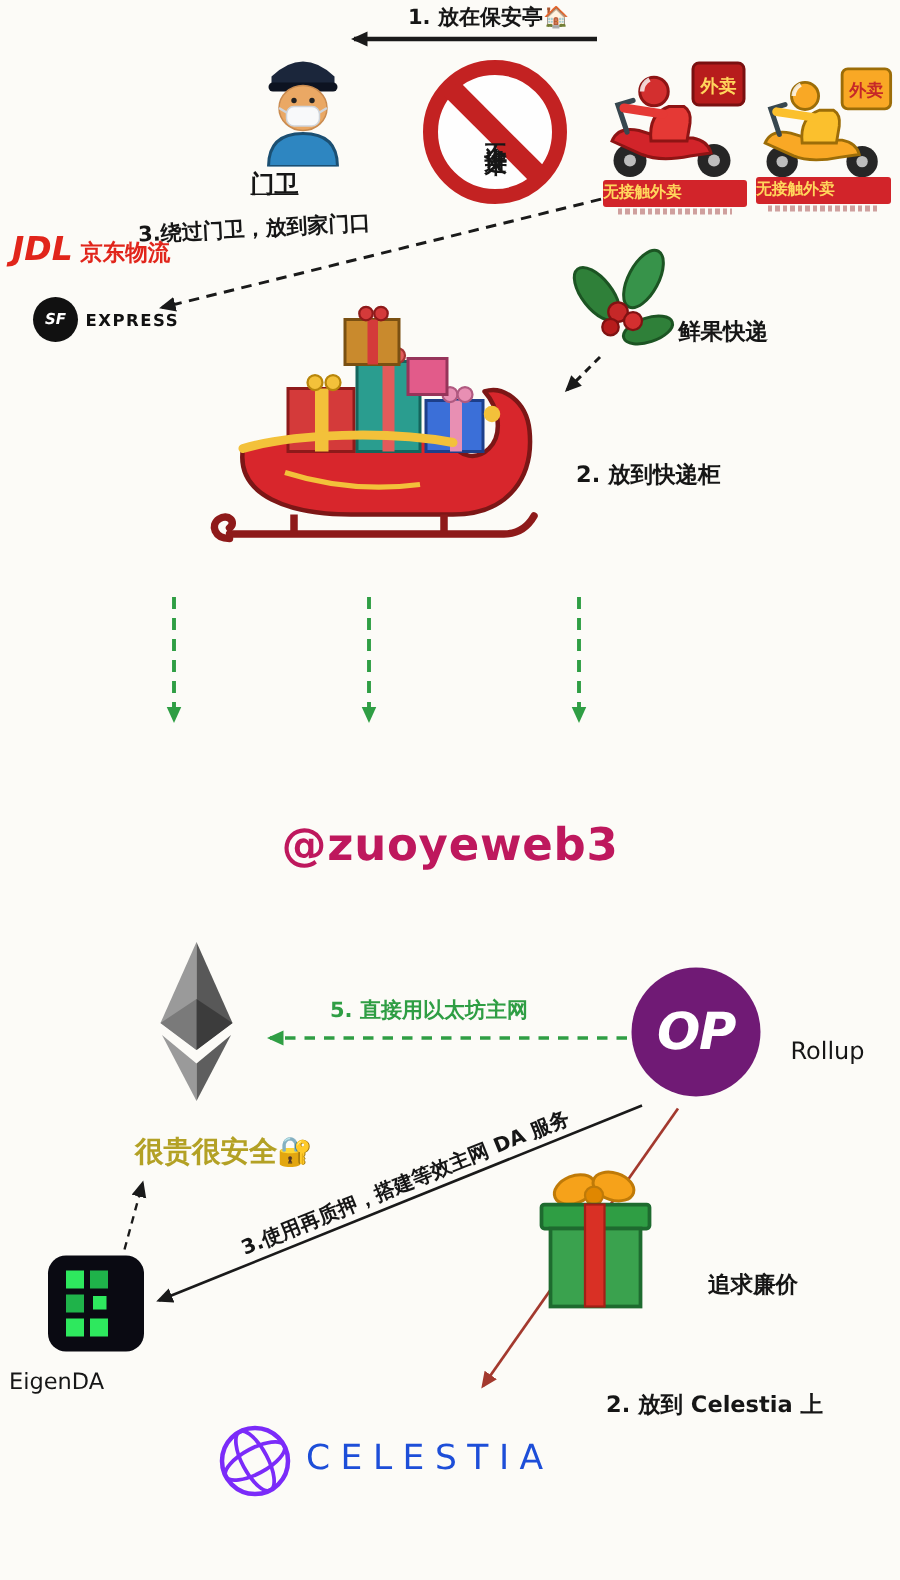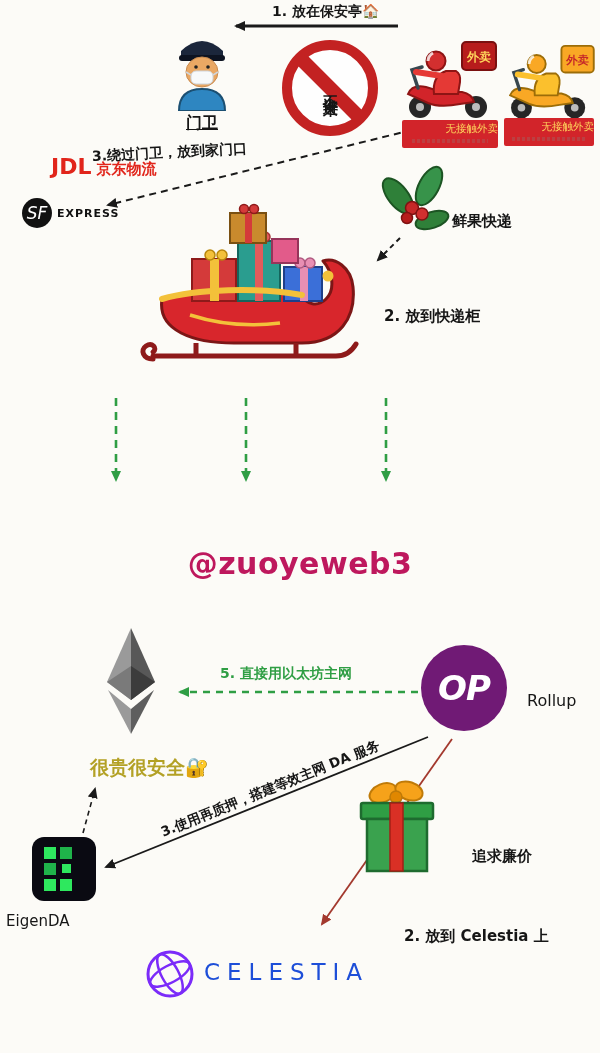--- a/index.html
+++ b/index.html
@@ -3,56 +3,56 @@
 <meta charset="utf-8">
 <style>
   html,body{margin:0;padding:0;background:#e9e9e9;}
   .stage{position:relative;width:600px;height:1053px;margin:0 auto;background:#fcfbf7;
          font-family:"DejaVu Sans","Liberation Sans",sans-serif;color:#161616;overflow:hidden;}
   .abs{position:absolute;}
   .overlay{position:absolute;left:0;top:0;pointer-events:none;}
   .lbl{position:absolute;color:#161616;white-space:nowrap;}
 
   #lab-step1t{left:272px;top:3px;font-size:14px;font-weight:600;}
-  #lab-guard{left:167px;top:113px;width:70px;text-align:center;font-size:16px;font-weight:600;text-decoration:underline;}
+  #lab-guard{left:167px;top:113px;width:70px;font-size:16px;font-weight:600;text-decoration:underline;}
   #lab-step3t{left:92px;top:144px;font-size:14px;font-weight:600;transform:rotate(-3deg);}
   #lab-fruit{left:452px;top:212px;font-size:15px;font-weight:600;}
   #lab-step2t{left:384px;top:307px;font-size:15px;font-weight:600;}
   #watermark{left:0;top:546px;width:600px;text-align:center;font-size:30px;font-weight:600;color:#be185d;letter-spacing:.5px;}
   #lab-step1b{left:220px;top:665px;font-size:14px;font-weight:700;color:#2f9e44;}
   #lab-rollup{left:527px;top:691px;font-size:16px;}
   #lab-secure{left:90px;top:755px;font-size:19px;font-weight:600;color:#b3a125;}
   #lab-eigenda{left:6px;top:912px;width:80px;text-align:left;font-size:15px;}
   #lab-step3b{left:118px;top:780px;width:305px;font-size:13.5px;font-weight:600;
               transform:rotate(-22deg);text-align:center;}
   #lab-cheap{left:472px;top:847px;font-size:15px;font-weight:600;}
   #lab-step2b{left:404px;top:927px;font-size:15px;font-weight:600;}
   #celestia-word{left:204px;top:959px;font-size:23px;letter-spacing:7px;color:#1d4ed8;font-weight:500;}
 
   #noentry{left:282px;top:40px;width:96px;height:96px;box-sizing:border-box;border:10px solid #c32222;
            border-radius:50%;background:#fefefe;}
   #ne-band{position:absolute;left:-3px;top:31px;width:82px;height:14px;background:#c32222;transform:rotate(45deg);}
   #ne-text{position:absolute;inset:0;display:flex;align-items:center;justify-content:center;
            writing-mode:vertical-rl;font-size:15px;font-weight:700;letter-spacing:2px;z-index:2;}
 
-  .banner{position:absolute;height:28px;line-height:16px;background:#d2242a;color:#ffd65c;
-          font-size:10.5px;font-weight:400;text-align:right;border-radius:2px;}
+  .banner{position:absolute;height:18px;line-height:16px;background:#d2242a;color:#ffd65c;
+          font-size:10.5px;font-weight:700;text-align:left;border-radius:2px;}
   #banner-red{left:402px;top:120px;width:96px;}
   #banner-yellow{left:504px;top:118px;width:90px;}
   .fineprint{position:absolute;height:4px;opacity:.55;
              background:repeating-linear-gradient(90deg,#a55 0 3px,transparent 3px 5px);}
   #fine-red{left:412px;top:139px;width:76px;}
   #fine-yellow{left:512px;top:137px;width:74px;}
 
   #jdl{left:8px;top:154px;display:flex;align-items:baseline;gap:5px;color:#e1251b;}
-  #jdl .abbr{font-size:22px;font-weight:800;margin-left:43px;}
+  #jdl .abbr{font-size:22px;font-weight:800;font-style:italic;}
   #jdl .name{font-size:15px;font-weight:700;}
   #sf{left:22px;top:198px;display:flex;align-items:center;gap:5px;}
-  #sf .disc{width:30px;height:30px;border-radius:50%;background:#111;color:#fff;font-size:17px;
-            font-weight:400;font-style:italic;display:flex;align-items:center;justify-content:center;}
+  #sf .disc{width:30px;height:30px;border-radius:50%;background:#111;color:#fff;font-size:10px;
+            font-weight:700;font-style:italic;display:flex;align-items:center;justify-content:center;}
   #sf .exp{font-size:11px;font-weight:800;letter-spacing:1px;color:#111;}
 
   #guard-svg{left:167px;top:27px;}
   #rider-red{left:400px;top:40px;}
   #rider-yellow{left:502px;top:44px;}
   #sleigh{left:138px;top:203px;}
   #holly{left:374px;top:162px;}
   #eth{left:96px;top:624px;}
   #op{left:421px;top:645px;width:86px;height:86px;border-radius:50%;background:#701a75;
       display:flex;align-items:center;justify-content:center;}

